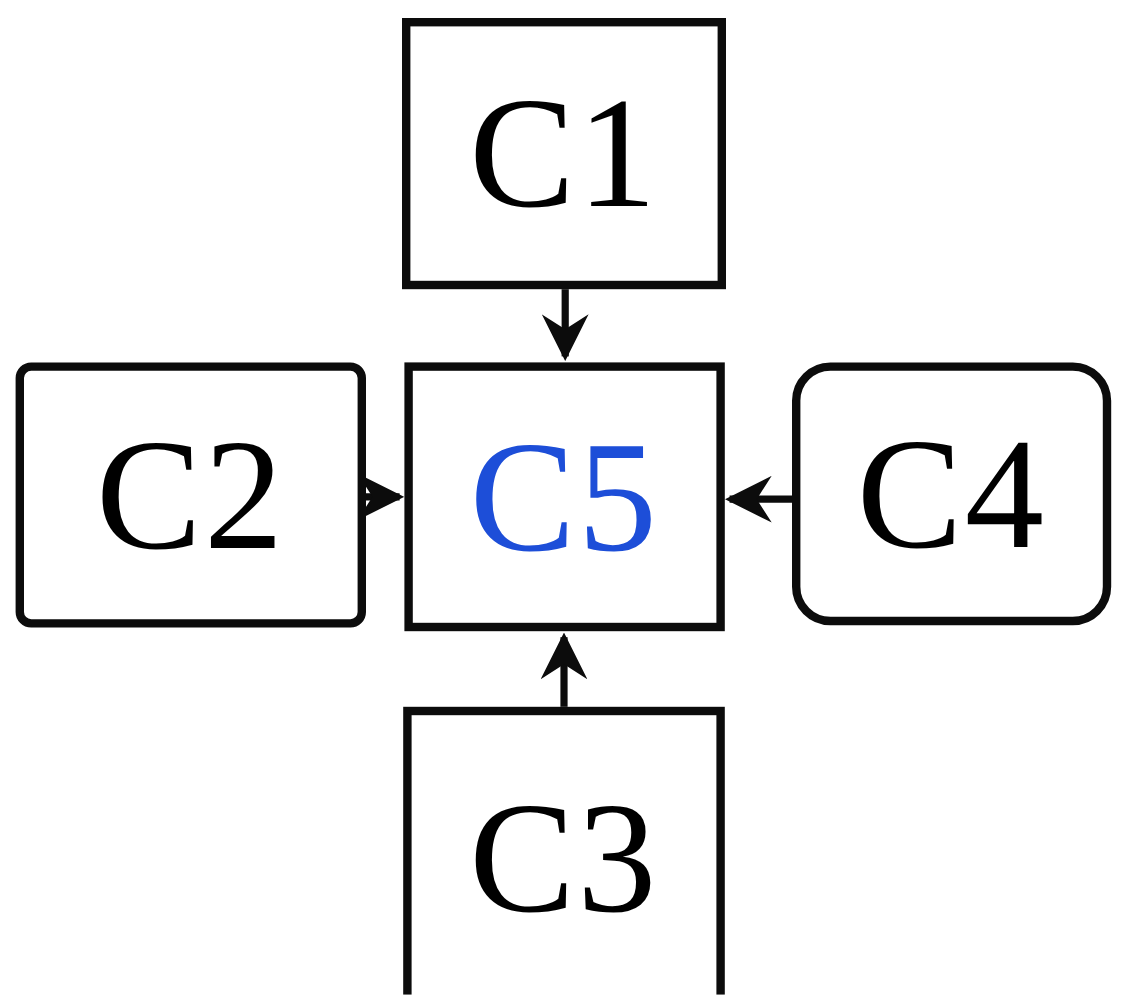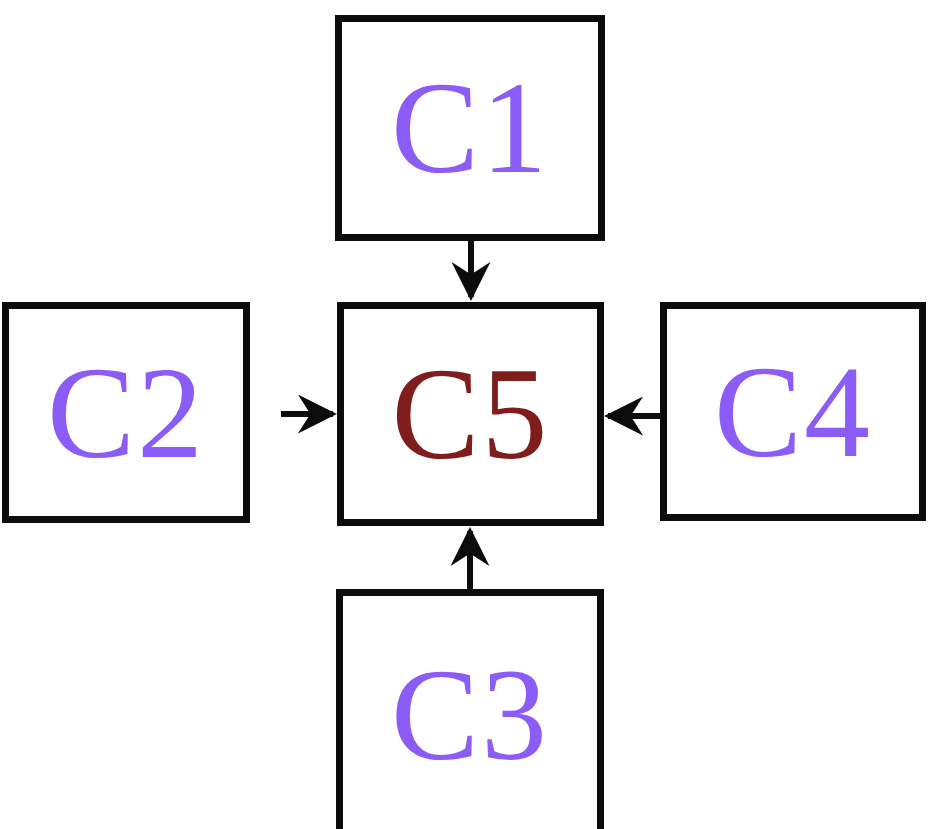--- a/index.html
+++ b/index.html
@@ -20,31 +20,31 @@
     box-sizing: border-box;
     border: 7px solid #0c0c0c;
     background: #ffffff;
     display: flex;
     align-items: center;
     justify-content: center;
   }
   .node-label {
     font-size: 132px;
     line-height: 1;
-    color: #8b5cf6;
+    color: #000000;
     letter-spacing: 2px;
     user-select: none;
   }
   .node-label.center-label {
-    color: #7f1d1d;
+    color: #1d4ed8;
   }
   #node-c1 { left: 335px; top: 15px;  width: 270px; height: 226px; }
-  #node-c2 { left: 2px;  top: 302px; width: 248px; height: 221px; }
+  #node-c2 { left: 13px;  top: 302px; width: 292px; height: 221px; border-radius: 13px; }
   #node-c5 { left: 337px; top: 302px; width: 267px; height: 224px; }
-  #node-c4 { left: 660px; top: 302px; width: 266px; height: 219px; }
+  #node-c4 { left: 660px; top: 302px; width: 266px; height: 219px; border-radius: 32px; }
   #node-c3 { left: 336px; top: 589px; width: 268px; height: 251px; }
   .edges-overlay {
     position: absolute;
     left: 0; top: 0;
     width: 944px;
     height: 829px;
     pointer-events: none;
   }
 </style>
 </head>

